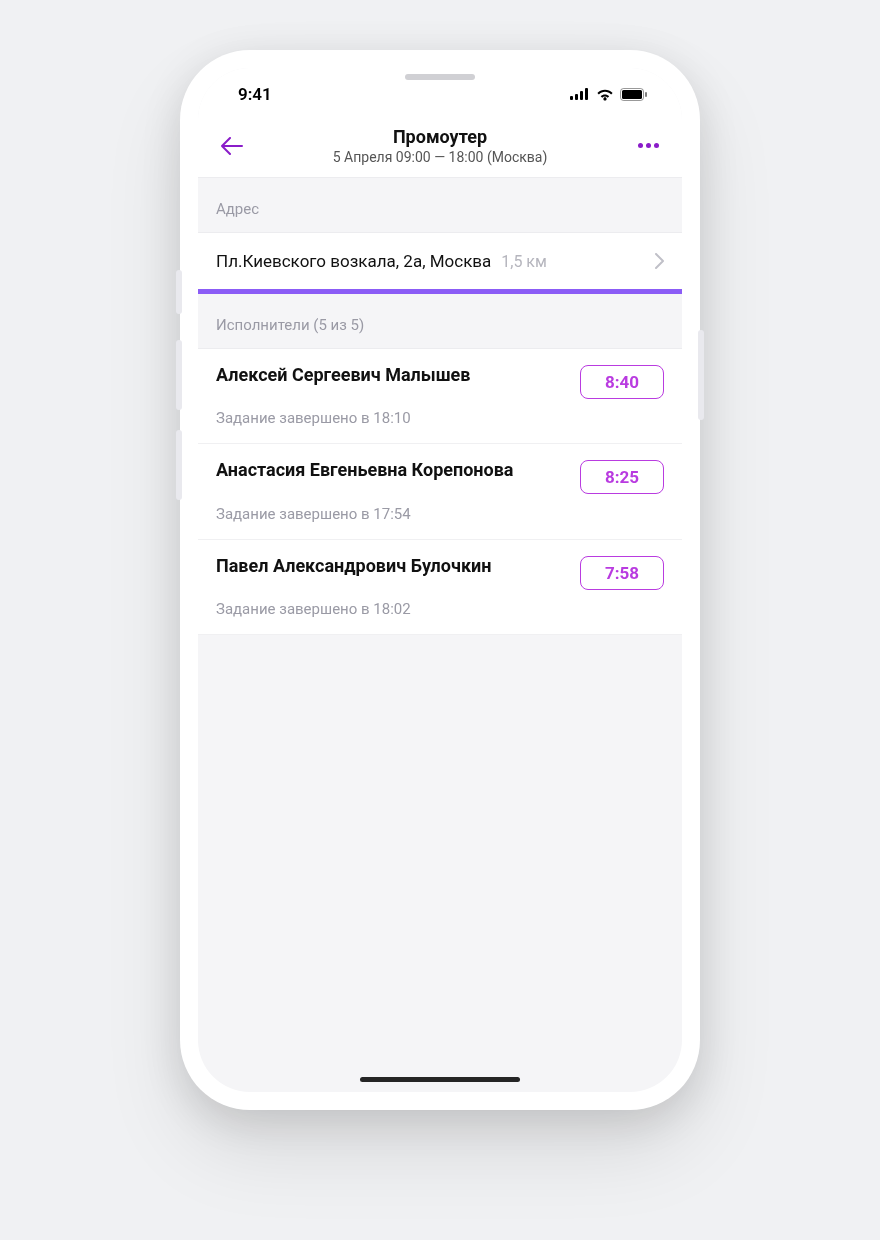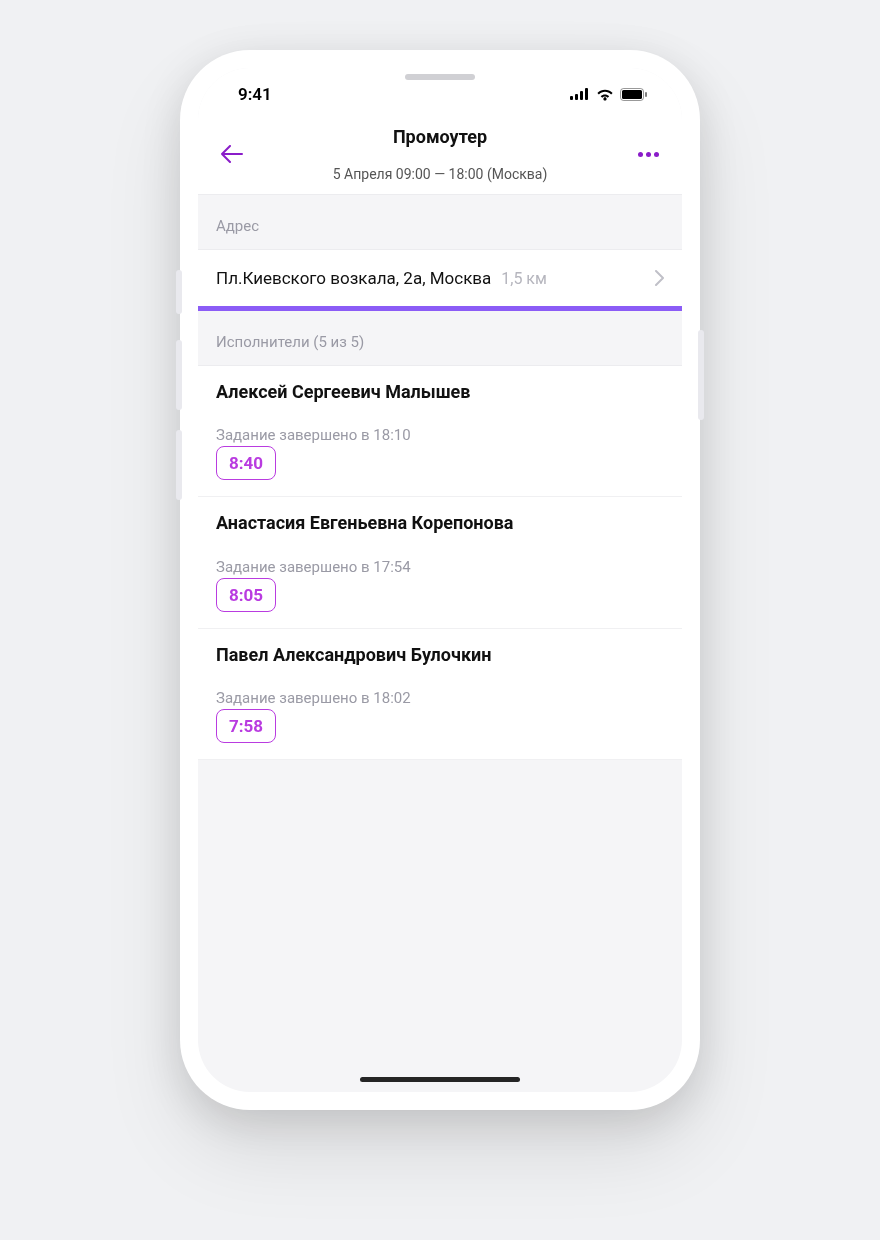--- a/index.html
+++ b/index.html
@@ -74,21 +74,21 @@
     border-bottom: 1px solid #ececef;
     gap: 24px;
   }
   .back-btn {
     width: 36px; height:36px;
     display:flex; align-items:center; justify-content:center;
     color:#8a1cc9;
   }
   .nav-center { flex:1; text-align:center; }
   .nav-title { font-size:18px; font-weight:700; color:#111; }
-  .nav-sub { font-size:14px; color:#555; margin-top:19px; }
+  .nav-sub { font-size:14px; color:#555; margin-top:2px; }
   .more-btn {
     width:36px; height:36px;
     display:flex; align-items:center; justify-content:center;
     gap:3px;
     color:#8a1cc9;
   }
   .more-btn span { width:5px; height:5px; border-radius:50%; background:#8a1cc9; display:block; }
   .section-label {
     font-size:15px; color:#9a9aa5; padding:22px 18px 14px 18px;
   }
@@ -110,31 +110,30 @@
   .list {
     background:#fff;
     border-top:1px solid #ececef;
   }
   .list-item {
     padding:14px 18px 16px 18px;
     border-bottom:1px solid #f0f0f2;
     display:flex;
     justify-content:space-between;
     align-items:flex-start;
-    flex-direction:column;
   }
   .li-left { flex:1; padding-right:12px; }
   .li-name { font-size:18px; font-weight:700; color:#111; line-height:1.3; }
   .li-status { font-size:15px; color:#9a9aa5; margin-top:23px; }
   .time-badge {
     border:1.5px solid #b93be0;
     color:#b93be0;
     font-weight:700;
     font-size:17px;
-    padding:6px 12px;
+    padding:6px 24px;
     border-radius:8px;
     white-space:nowrap;
     margin-top:2px;
   }
   .home-indicator {
     position:absolute;
     bottom:10px;
     left:50%;
     transform:translateX(-50%);
     width:160px;
@@ -233,21 +232,21 @@
           <div class="li-name">Алексей Сергеевич Малышев</div>
           <div class="li-status">Задание завершено в 18:10</div>
         </div>
         <div class="time-badge">8:40</div>
       </div>
       <div class="list-item">
         <div class="li-left">
           <div class="li-name">Анастасия Евгеньевна Корепонова</div>
           <div class="li-status">Задание завершено в 17:54</div>
         </div>
-        <div class="time-badge">8:05</div>
+        <div class="time-badge">8:25</div>
       </div>
       <div class="list-item">
         <div class="li-left">
           <div class="li-name">Павел Александрович Булочкин</div>
           <div class="li-status">Задание завершено в 18:02</div>
         </div>
         <div class="time-badge">7:58</div>
       </div>
     </div>
 

